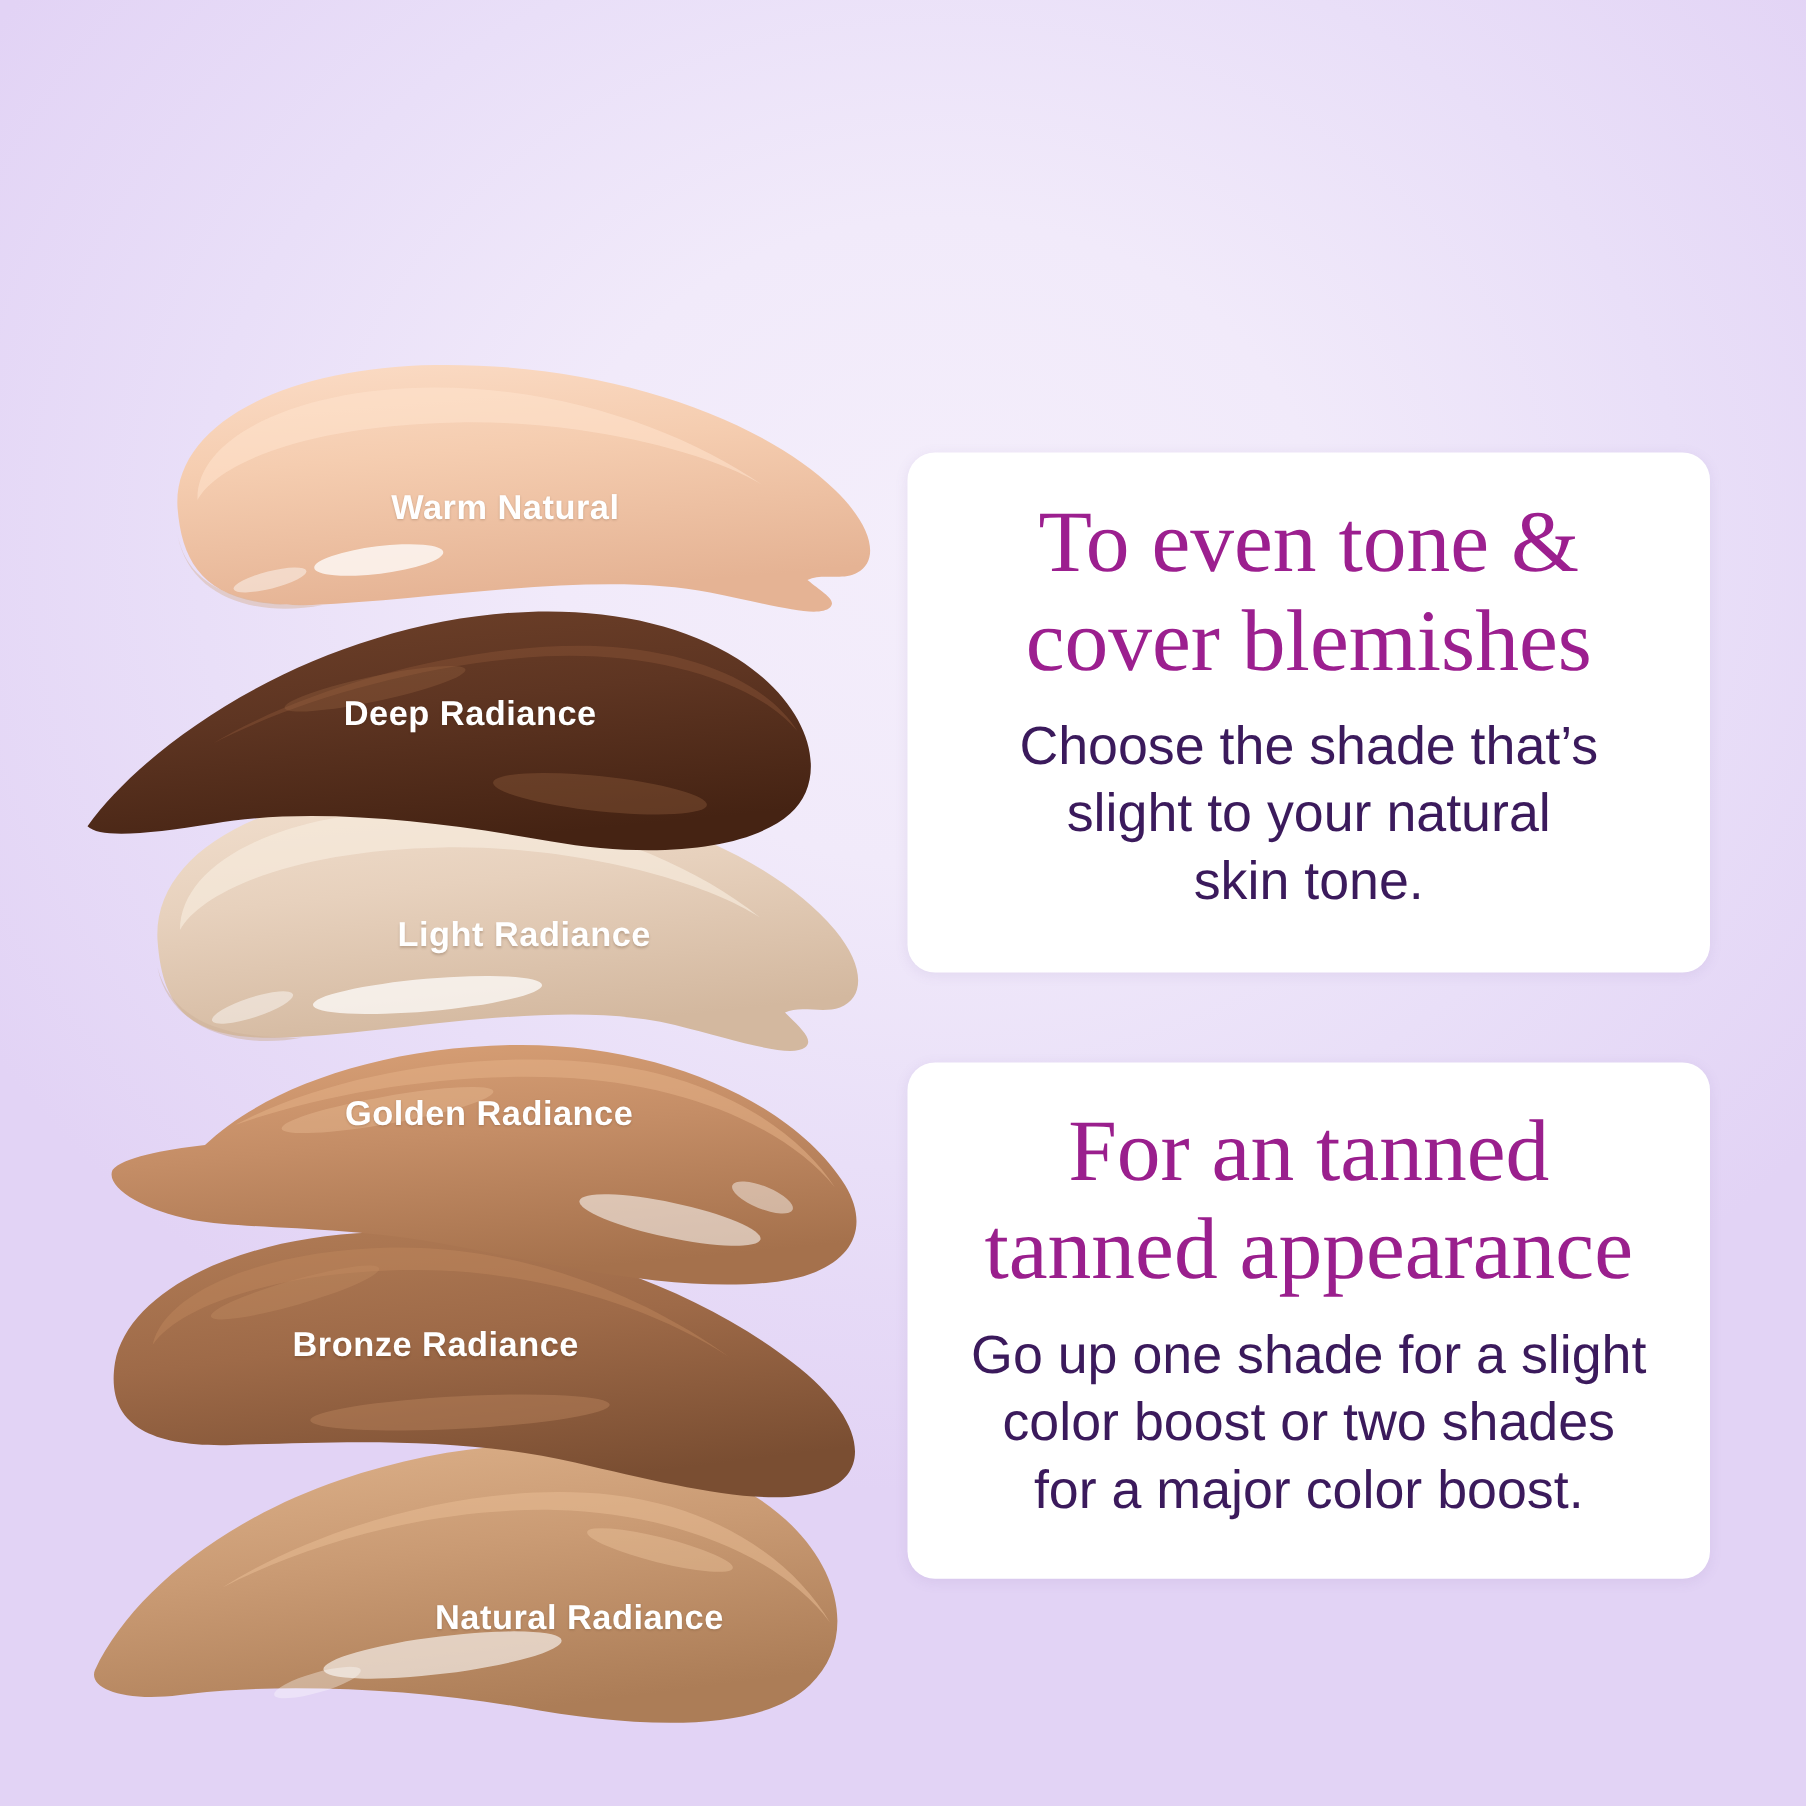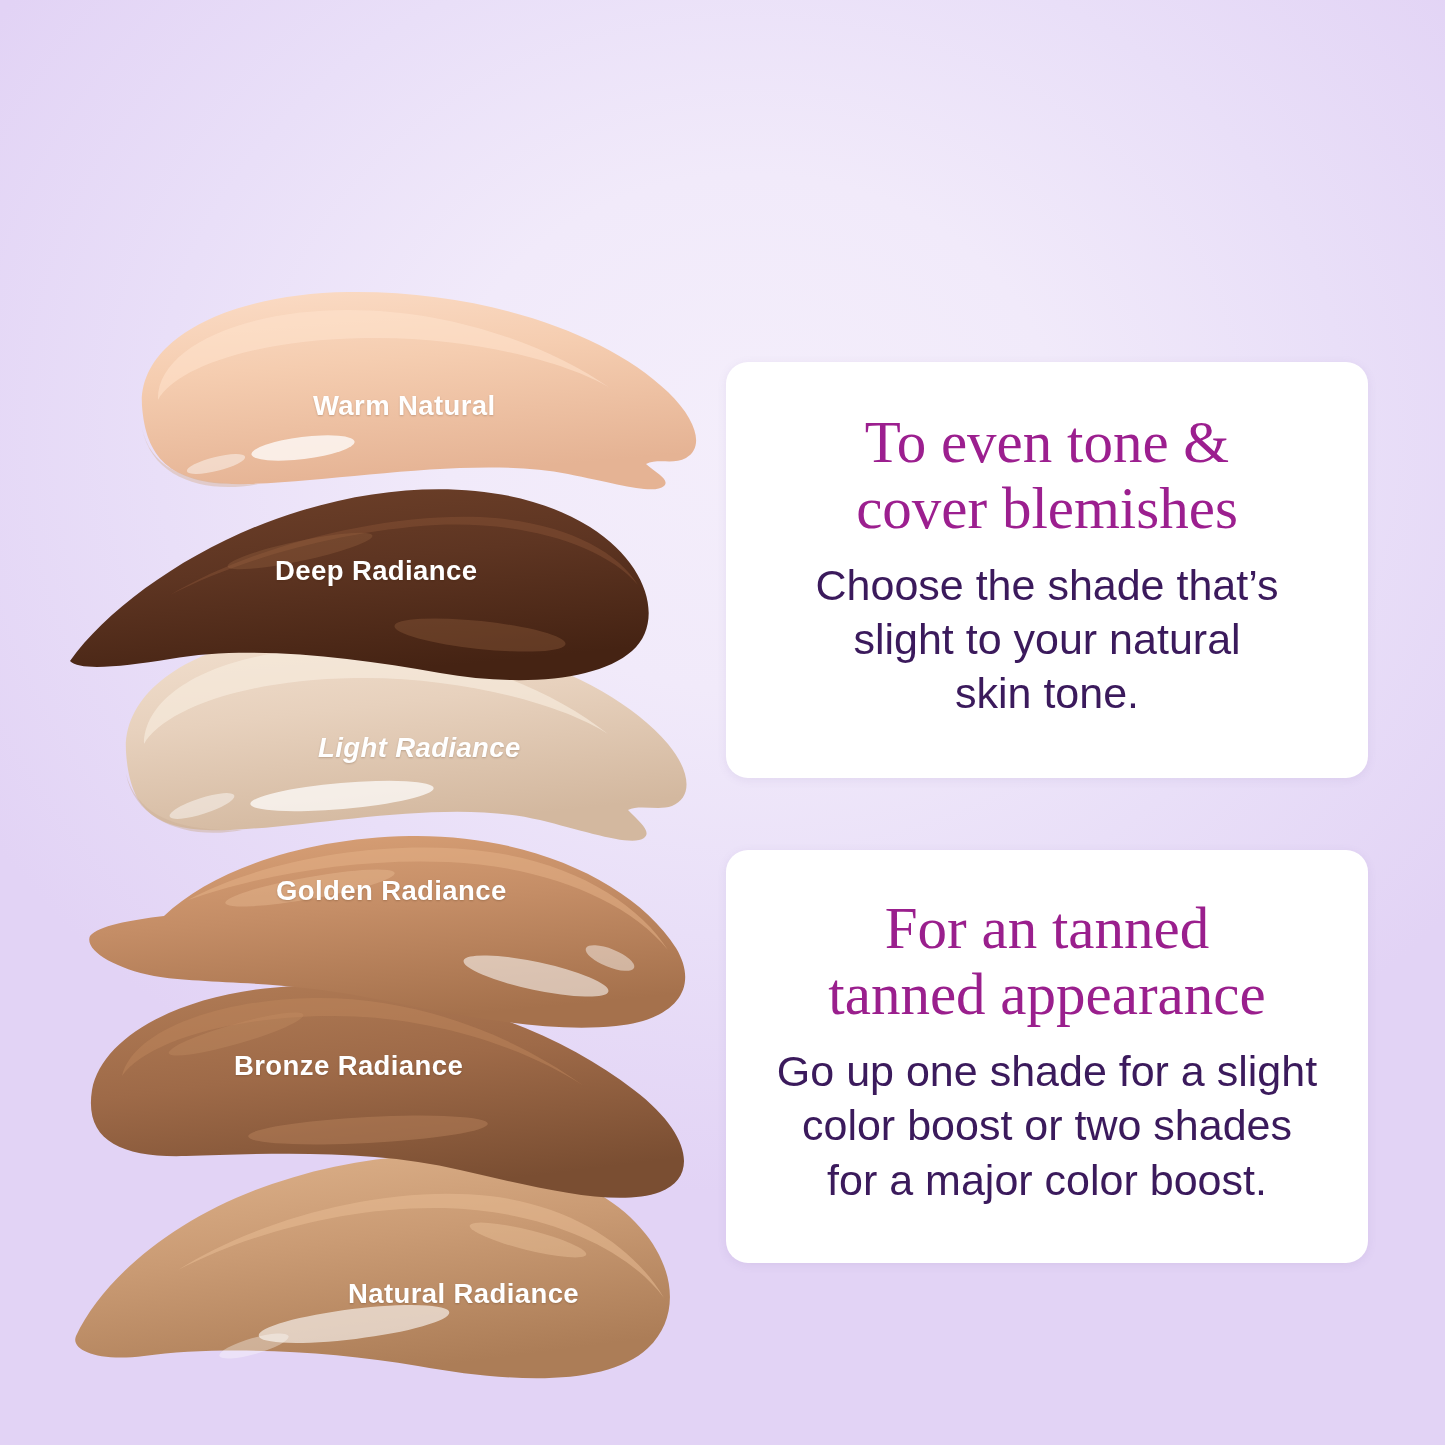--- a/index.html
+++ b/index.html
@@ -56,21 +56,21 @@
     align-items:center;justify-content:center;
     text-align:center;
   }
   #card-1{ left:726px; top:362px; width:642px; height:416px; }
   #card-2{ left:726px; top:850px; width:642px; height:413px; }
 
   .card-heading{
     font-family:"Liberation Serif", serif;
     font-weight:400;
     color:#9c1f8f;
-    font-size:59px;
+    font-size:70px;
     line-height:1.12;
     margin:0 0 6px 0;
     padding:0 26px;
   }
   #card-2 .card-heading{ color:#9a1f8d; }
   .card-body{
     font-family:"Liberation Sans", sans-serif;
     font-weight:400;
     color:#3b1a5c;
     font-size:43px;
@@ -146,21 +146,21 @@
         <path d="M34 132 C 30 62, 120 12, 250 10 C 392 8, 520 58, 576 124
                  C 600 153, 600 178, 580 186 C 566 191, 548 184, 536 190
                  C 548 202, 560 212, 552 218 C 540 227, 496 212, 448 200
                  C 356 178, 230 206, 138 210 C 62 213, 38 190, 34 132 Z" fill="url(#g2)"></path>
         <path d="M52 124 C 52 70, 134 28, 250 28 C 358 28, 456 66, 516 114
                  C 470 84, 366 56, 262 58 C 146 60, 70 92, 52 124 Z" fill="#f7ecdf" opacity=".65"></path>
         <ellipse cx="250" cy="176" rx="92" ry="13" fill="#ffffff" opacity=".72" transform="rotate(-5 250 176)"></ellipse>
         <ellipse cx="110" cy="186" rx="34" ry="8" fill="#ffffff" opacity=".45" transform="rotate(-18 110 186)"></ellipse>
         <path d="M34 154 C 44 192, 80 212, 150 210 C 100 220, 44 204, 34 154 Z" fill="#cdb29a" opacity=".5"></path>
       </svg>
-      <span class="sw-label" style="left:226px; top:112px;font-style:italic;">Light Radiance</span>
+      <span class="sw-label" style="left:226px; top:112px;">Light Radiance</span>
     </div>
 
     <div class="sw" id="sw-3" style="left:30px; top:500px; z-index:3;">
       <svg width="640" height="260" viewBox="0 0 640 260" aria-hidden="true">
         <defs>
           <linearGradient id="g3" x1="0.1" y1="0" x2="0.4" y2="1">
             <stop offset="0%" stop-color="#d9a177"></stop>
             <stop offset="45%" stop-color="#c48d66"></stop>
             <stop offset="100%" stop-color="#a5714c"></stop>
           </linearGradient>
@@ -188,21 +188,21 @@
           </linearGradient>
         </defs>
         <path d="M24 150 C 34 94, 120 50, 230 46 C 360 42, 486 88, 566 150
                  C 624 194, 630 238, 592 252 C 548 268, 470 248, 392 230
                  C 300 208, 192 214, 118 216 C 52 218, 16 200, 24 150 Z" fill="url(#g4)"></path>
         <path d="M54 136 C 64 92, 146 60, 244 58 C 346 56, 444 94, 516 146
                  C 452 104, 352 74, 256 76 C 154 78, 76 104, 54 136 Z" fill="#bd855c" opacity=".50"></path>
         <ellipse cx="300" cy="190" rx="120" ry="13" fill="#c08a62" opacity=".40" transform="rotate(-3 300 190)"></ellipse>
         <ellipse cx="168" cy="94" rx="70" ry="10" fill="#c79065" opacity=".35" transform="rotate(-16 168 94)"></ellipse>
       </svg>
-      <span class="sw-label" style="left:166px; top:110px;">Bronze Radiance</span>
+      <span class="sw-label" style="left:166px; top:120px;">Bronze Radiance</span>
     </div>
 
     <div class="sw" id="sw-5" style="left:18px; top:830px; z-index:1;">
       <svg width="640" height="280" viewBox="0 0 640 280" aria-hidden="true">
         <defs>
           <linearGradient id="g5" x1="0.1" y1="0" x2="0.45" y2="1">
             <stop offset="0%" stop-color="#ddb18a"></stop>
             <stop offset="45%" stop-color="#ca9b74"></stop>
             <stop offset="100%" stop-color="#ac7d57"></stop>
           </linearGradient>

